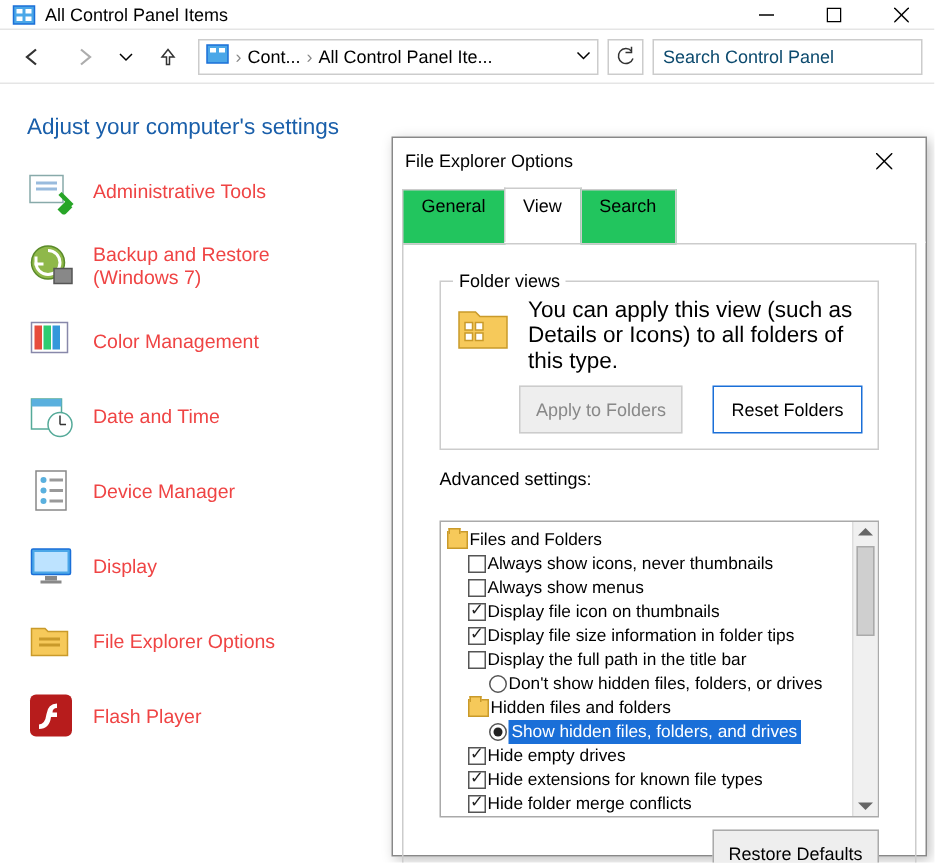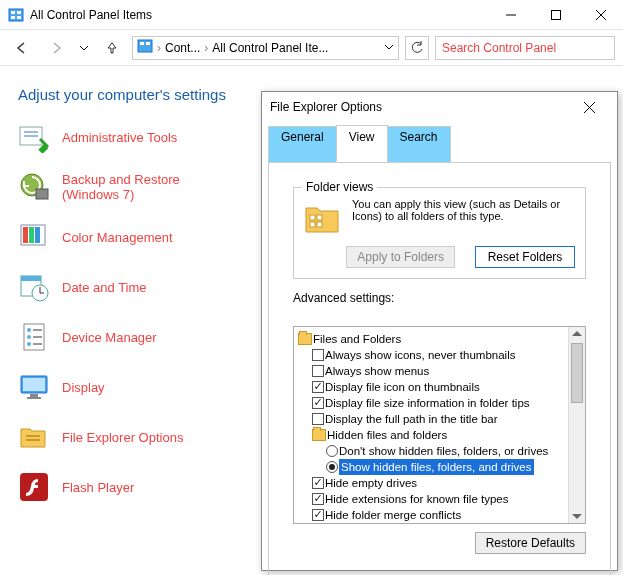--- a/index.html
+++ b/index.html
@@ -9,21 +9,21 @@
     font-size: 12px;
     background: #fff;
     width: 623px;
     height: 575px;
     overflow: hidden;
     position: relative;
     color: #000;
   }
   
   .titlebar {
-    height: 30px;
+    height: 20px;
     display: flex;
     align-items: center;
     padding: 0 0 0 8px;
     border-bottom: 1px solid #e5e5e5;
   }
   .titlebar .title { flex: 1; }
   .titlebar .winbtn {
     width: 45px; height: 30px;
     display: flex; align-items: center; justify-content: center;
     color: #555;
@@ -48,21 +48,21 @@
     padding:0 4px;
     gap:4px;
     font-size:12px;
   }
   .addrbar .crumb { white-space:nowrap; }
   .addrbar .sep { color:#888; }
   .addr-dd { margin-left:auto; color:#555;}
   .refresh { width:24px;height:24px;display:flex;align-items:center;justify-content:center;border:1px solid #ccc;color:#555;}
   .searchbox {
     width:180px;height:24px;border:1px solid #ccc;
-    display:flex;align-items:center;padding:0 6px;color:#ef4444;
+    display:flex;align-items:center;padding:0 6px;color:#0c4a6e;
   }
   .content { padding: 20px 18px; }
   .content-head {
     color:#1a5faa; font-size:15px; margin-bottom:18px;
   }
   .cp-list { display:flex; flex-direction:column; gap:18px; }
   .cp-item { display:flex; align-items:center; gap:12px; }
   .cp-icon { width:32px;height:32px; display:flex;align-items:center;justify-content:center; flex-shrink:0;}
   .cp-label { color:#ef4444; font-size:13px; }
 
@@ -79,36 +79,36 @@
   .dlg-title {
     height:30px;display:flex;align-items:center;padding:0 8px;
   }
   .dlg-title .t { flex:1; }
   .dlg-close { width:40px;height:30px;display:flex;align-items:center;justify-content:center;color:#000;}
   .tabs { display:flex; padding:0 6px; border-bottom:1px solid #fff; margin-top:2px;}
   .tab {
     padding:4px 12px; border:1px solid #ccc; border-bottom:1px solid #fff;
     background:#fff; position:relative; top:1px; font-size:12px; margin-right:-1px;
   }
-  .tab.inactive { border-bottom:1px solid #ccc; background:#7dd3fc; top:2px; padding-top:3px;padding-bottom:18px;}
+  .tab.inactive { border-bottom:1px solid #ccc; background:#22c55e; top:2px; padding-top:3px;padding-bottom:18px;}
   .dlg-body { flex:1; border:1px solid #ccc; margin:0 6px 6px 6px; padding:24px; position:relative;}
   .groupbox {
     border:1px solid #ccc; padding:10px 10px 10px 8px; position:relative; margin-bottom:12px;
   }
   .groupbox .legend {
     position:absolute; top:-8px; left:8px; background:#fff; padding:0 4px; font-size:12px;
   }
   .fview-row { display:flex; gap:10px; }
   .folder-icon {
     width:40px;height:40px;flex-shrink:0;
   }
-  .fview-text { font-size:11px; }
+  .fview-text { font-size:15px; }
   .fview-btns{ display:flex; gap:20px; justify-content:flex-end; margin-top:8px;}
   .btn {
-    min-width:100px; height:22px; border:1px solid #aaa; background:#eee;
+    min-width:100px; height:32px; border:1px solid #aaa; background:#eee;
     display:inline-flex;align-items:center;justify-content:center;
     font-size:12px; padding:0 10px;
   }
   .btn.disabled { color:#888; background:#eee; border-color:#ccc;}
   .btn.accent { border:1.5px solid #1a6fd8; background:#fff;}
   .adv-label{font-size:12px; margin-bottom:21px;}
   .tree {
     border:1px solid #aaa; height:198px;
     display:flex;
   }
@@ -373,27 +373,27 @@
             <span>Display file icon on thumbnails</span>
           </div>
         <div class="node indent1">
             <span class="chk checked"></span>
             <span>Display file size information in folder tips</span>
           </div>
         <div class="node indent1">
             <span class="chk"></span>
             <span>Display the full path in the title bar</span>
           </div>
-        <div class="node indent1">
-            <span class="folder-sm"></span>
-            <span>Hidden files and folders</span>
-          </div>
         <div class="node indent2">
             <span class="radio"></span>
             <span>Don't show hidden files, folders, or drives</span>
+          </div>
+        <div class="node indent1">
+            <span class="folder-sm"></span>
+            <span>Hidden files and folders</span>
           </div>
         <div class="node indent2">
             <span class="radio on"></span>
             <span class="sel">Show hidden files, folders, and drives</span>
           </div>
         <div class="node indent1">
             <span class="chk checked"></span>
             <span>Hide empty drives</span>
           </div>
         <div class="node indent1">

